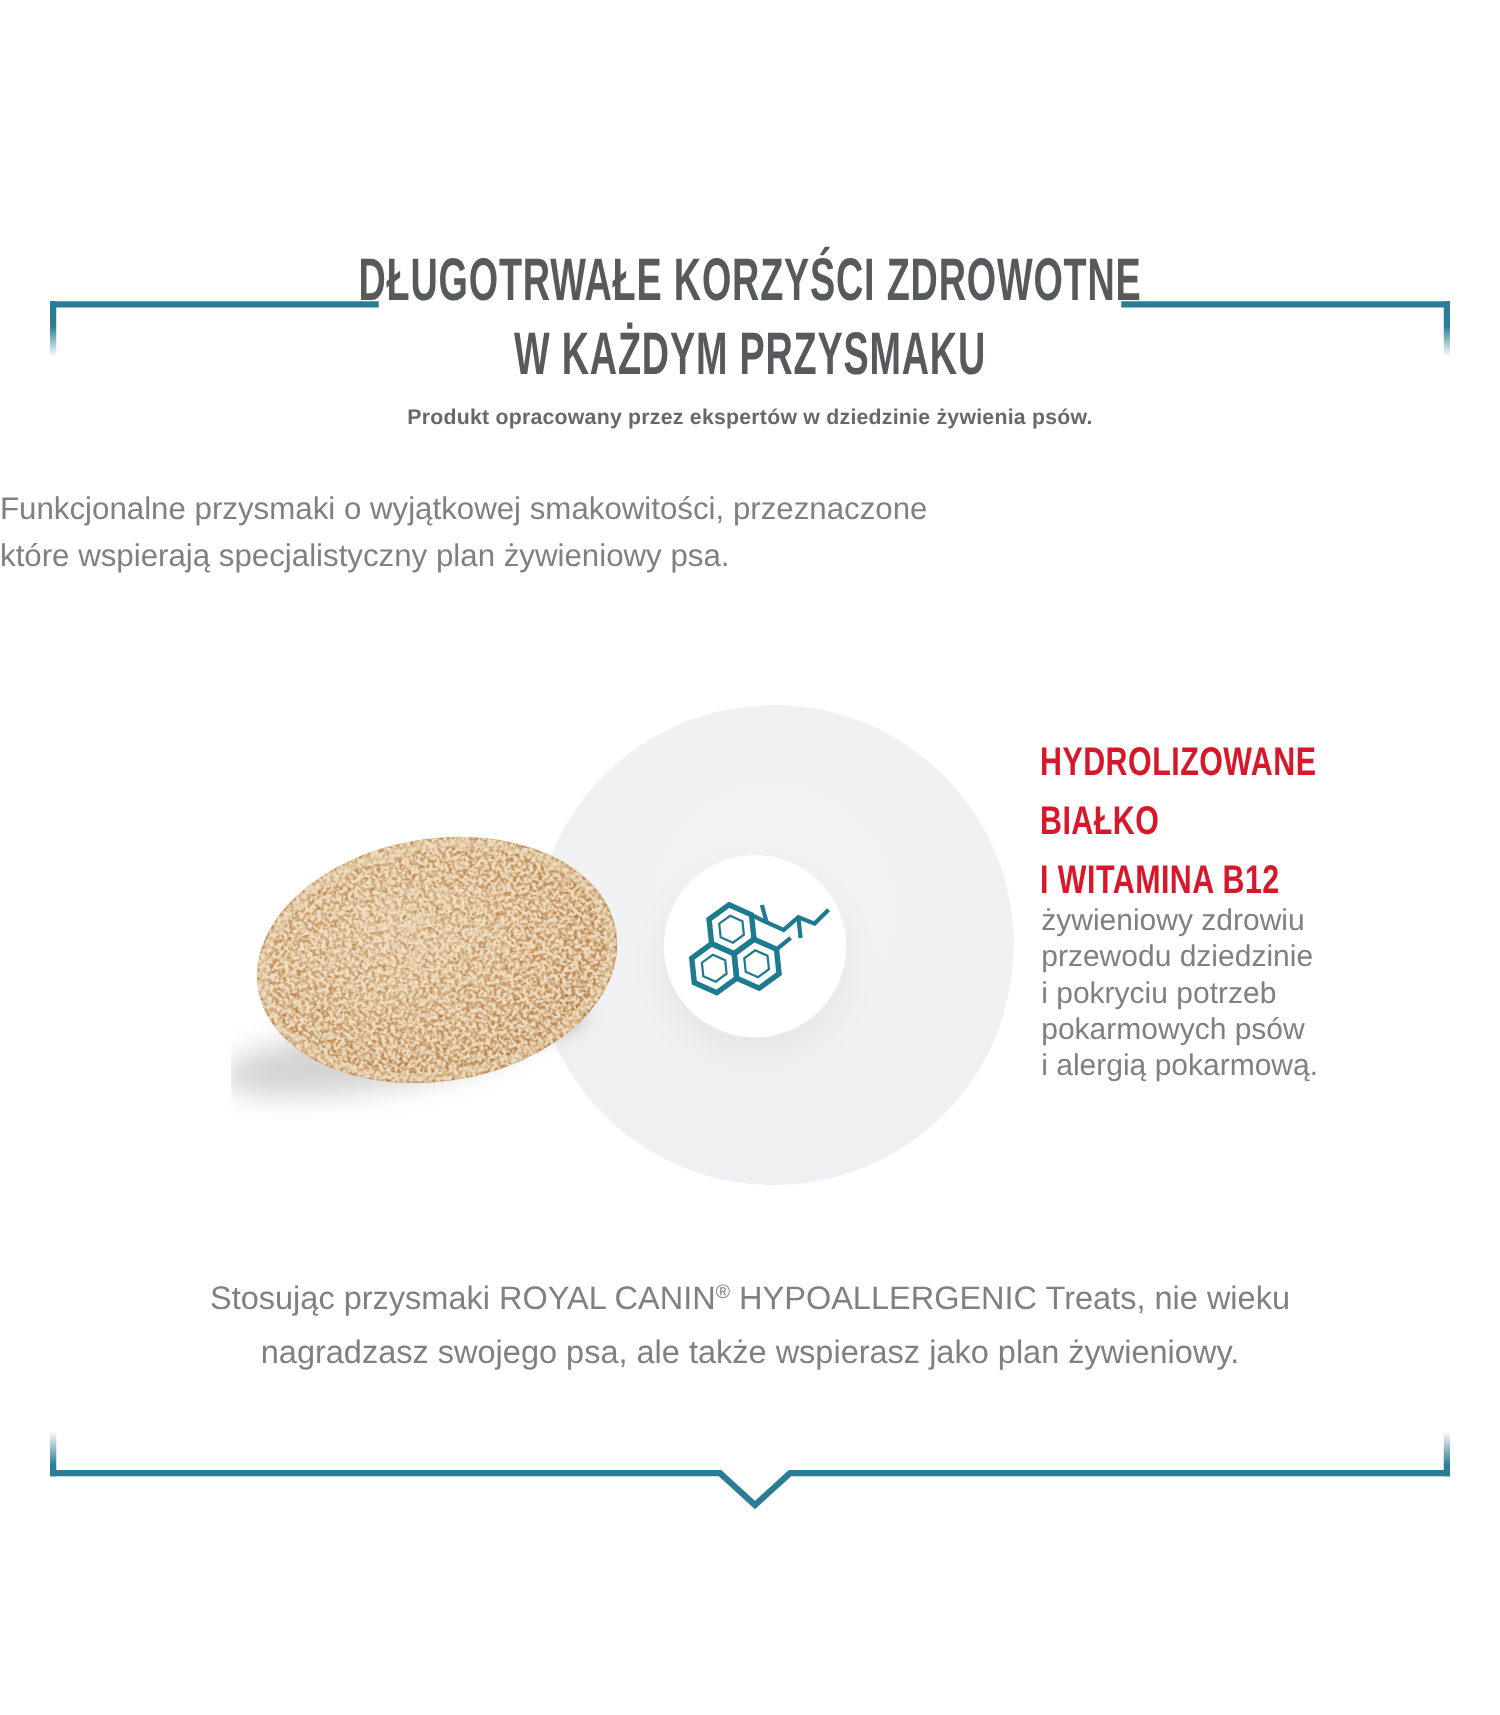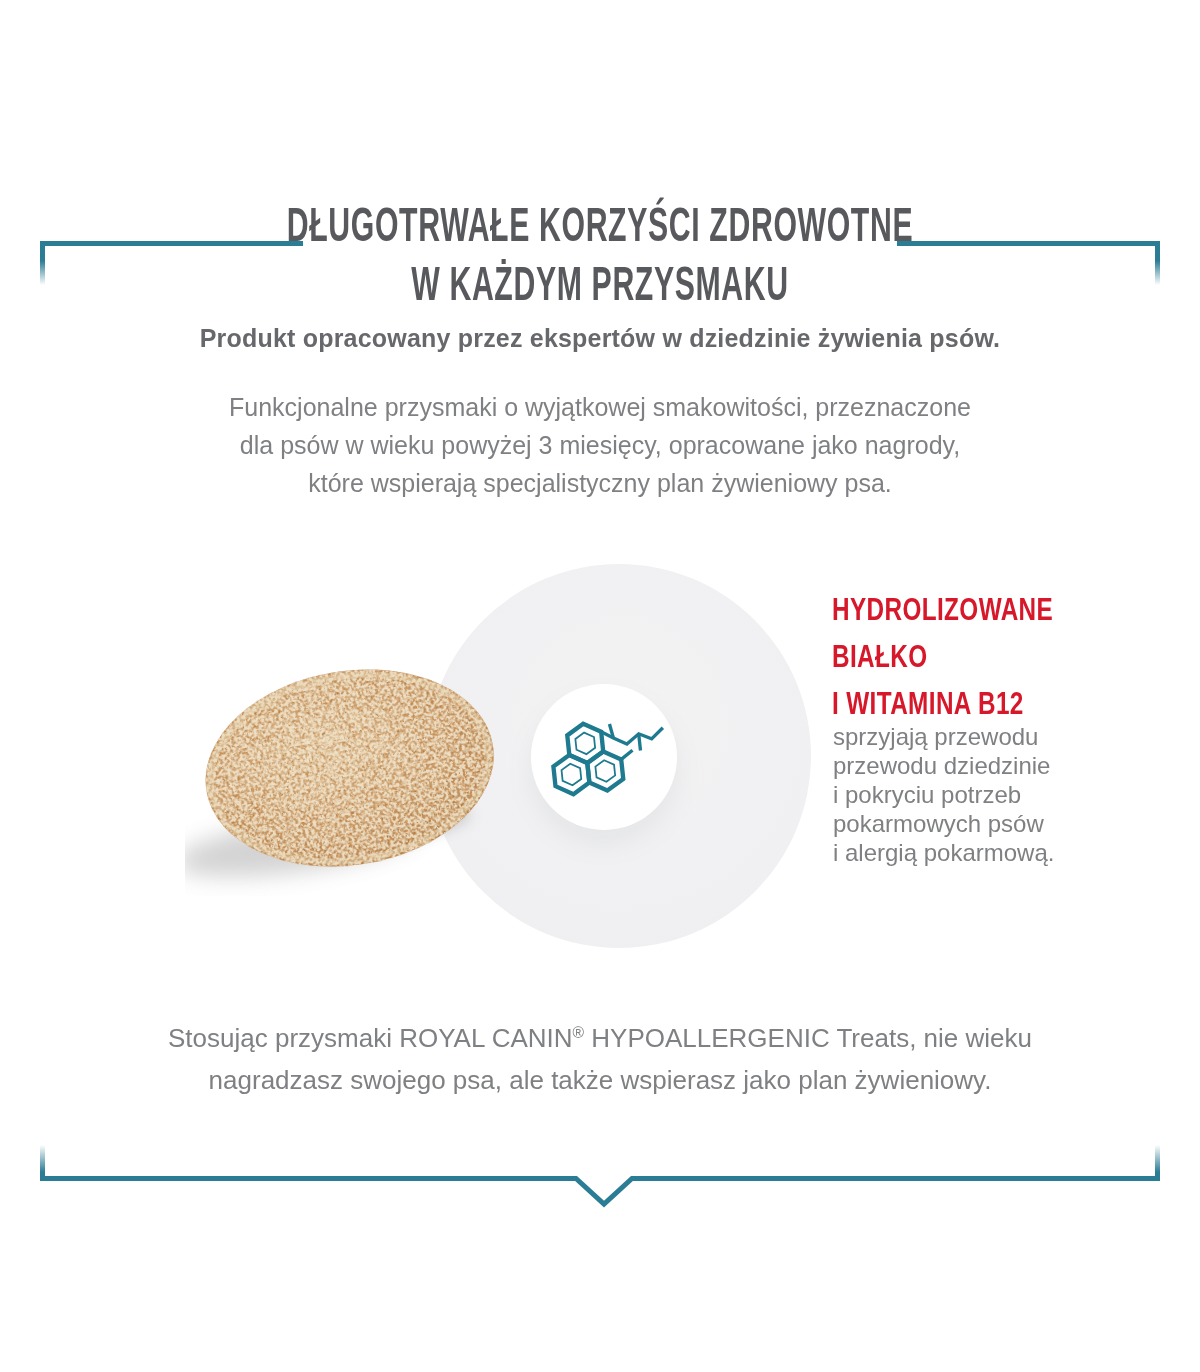--- a/index.html
+++ b/index.html
@@ -46,30 +46,30 @@
   }
   .vfade.left  { left: 40px; }
   .vfade.right { left: 1155px; }
 
   
   .lead {
     position: absolute;
     left: 0; right: 0; top: 308px;
     margin: 0;
     text-align: center;
-    font-size: 25px;
+    font-size: 17px;
     font-weight: 700;
     letter-spacing: 0.2px;
     color: #67686b;
   }
   .intro {
     position: absolute;
     left: 0; right: 0; top: 372px;
     margin: 0;
-    text-align: center;
+    text-align: left;
     font-size: 25px;
     line-height: 38px;
     color: #7f8083;
   }
   .intro span { display: block; }
 
   
   .gray-circle {
     position: absolute;
     left: 427px; top: 548px;
@@ -167,21 +167,20 @@
 
   <div class="hline left"></div>
   <div class="vfade left"></div>
   <div class="hline right"></div>
   <div class="vfade right"></div>
 
   <p class="lead">Produkt opracowany przez ekspertów w dziedzinie żywienia psów.</p>
 
   <p class="intro">
     <span>Funkcjonalne przysmaki o wyjątkowej smakowitości, przeznaczone</span>
-    <span>dla psów w wieku powyżej 3 miesięcy, opracowane jako nagrody,</span>
     <span>które wspierają specjalistyczny plan żywieniowy psa.</span>
   </p>
 
   <div class="gray-circle"></div>
 
   <svg class="kibble" viewBox="0 0 325 240" aria-hidden="true">
     <defs>
       <radialGradient id="kgrad" cx="42%" cy="38%" r="75%">
         <stop offset="0%" stop-color="#e4c8a0"></stop>
         <stop offset="50%" stop-color="#d0a372"></stop>
@@ -249,21 +248,21 @@
       </g>
     </g>
   </svg>
 
   <h2 class="feature-heading">
     <span>HYDROLIZOWANE</span>
     <span>BIAŁKO</span>
     <span>I WITAMINA B12</span>
   </h2>
   <p class="feature-desc">
-    <span>sprzyjają przewodu</span>
+    <span>żywieniowy zdrowiu</span>
     <span>przewodu dziedzinie</span>
     <span>i pokryciu potrzeb</span>
     <span>pokarmowych psów</span>
     <span>i alergią pokarmową.</span>
   </p>
 
   <p class="closing">
     <span class="row"><span>Stosując przysmaki ROYAL CANIN</span><sup class="reg">®</sup><span> HYPOALLERGENIC Treats, nie wieku</span></span>
     <span class="row">nagradzasz swojego psa, ale także wspierasz jako plan żywieniowy.</span>
   </p>

